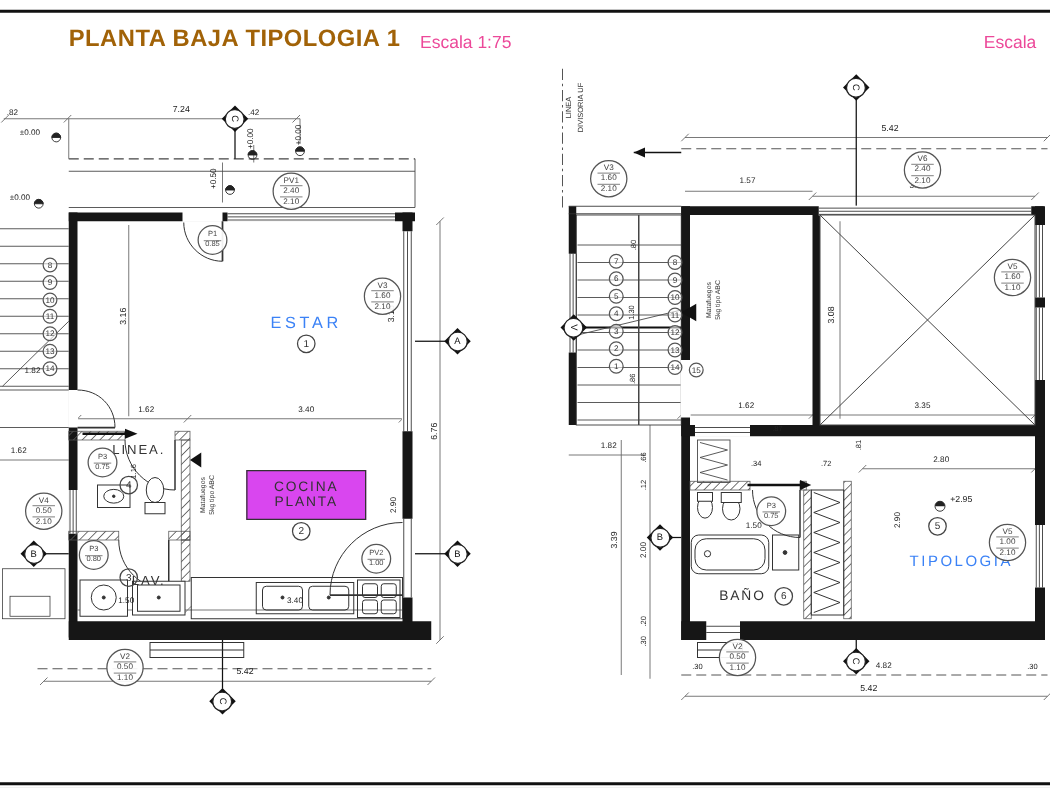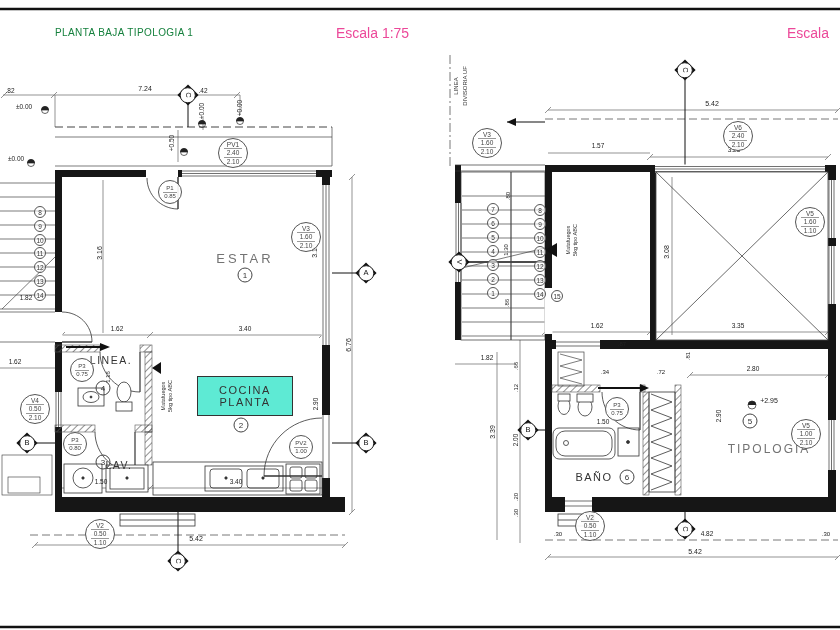--- a/index.html
+++ b/index.html
@@ -3,42 +3,42 @@
 <meta charset="utf-8">
 <style>
   html,body{margin:0;padding:0;background:#e8e8e8}
   #stage{position:relative;width:840px;height:630px;background:#ffffff;overflow:hidden;
          font-family:"Liberation Sans",sans-serif;color:#1c1c1c}
   #stage svg{position:absolute;left:0;top:0}
   .t{position:absolute;transform:translate(-50%,-50%);font-size:7px;line-height:1;white-space:nowrap;color:#222}
   .t.v{transform:translate(-50%,-50%) rotate(-90deg)}
   .f6{font-size:6px}.f65{font-size:6.5px}.f7{font-size:7px}
   .tl{position:absolute;transform:translate(0,-50%);white-space:nowrap}
-  .title{font-weight:normal;font-size:10px;letter-spacing:.4px;color:#15803d}
+  .title{font-weight:bold;font-size:19px;letter-spacing:.4px;color:#a16207}
   .scale{font-size:14px;color:#ec4899}
-  .room{position:absolute;transform:translate(-50%,-50%);font-size:13px;letter-spacing:3px;color:#737373;white-space:nowrap}
+  .room{position:absolute;transform:translate(-50%,-50%);font-size:13px;letter-spacing:3px;color:#3b82f6;white-space:nowrap}
   .room2{position:absolute;transform:translate(-50%,-50%);font-size:10.5px;letter-spacing:1.5px;color:#333;white-space:nowrap}
   .nc{position:absolute;transform:translate(-50%,-50%);width:13px;height:13px;border:1px solid #444;border-radius:50%;
       display:flex;align-items:center;justify-content:center;font-size:8px;color:#333;background:transparent}
   .sc{position:absolute;transform:translate(-50%,-50%);width:10px;height:10px;border:1px solid #555;border-radius:50%;
       display:flex;align-items:center;justify-content:center;font-size:6.5px;color:#333;background:rgba(255,255,255,.6)}
   .tag{position:absolute;transform:translate(-50%,-50%);width:28px;height:28px;border:1px solid #555;border-radius:50%;
        background:rgba(255,255,255,.92);display:flex;flex-direction:column;align-items:center;justify-content:center;
        font-size:6.5px;line-height:1.15;color:#444}
   .tag span{display:block;width:66%;text-align:center}
   .tag span + span{border-top:1px solid #999}
   .tag.sm{width:22px;height:22px;font-size:6px}
   .marker{position:absolute;transform:translate(-50%,-50%);width:20px;height:20px}
   .marker i{position:absolute;left:50%;top:50%;width:15px;height:15px;background:#111;transform:translate(-50%,-50%) rotate(45deg)}
   .marker b{position:absolute;left:50%;top:50%;transform:translate(-50%,-50%);width:13.5px;height:13.5px;background:#fff;
             border:1px solid #222;border-radius:50%;display:flex;align-items:center;justify-content:center;
             font-size:7.5px;font-weight:normal;color:#111}
   .marker.rot b{transform:translate(-50%,-50%) rotate(90deg)}
   .cbox{position:absolute;border:1px solid #333;display:flex;flex-direction:column;align-items:center;justify-content:center;
-        font-size:11px;letter-spacing:1.5px;color:#333;background:#5eead4}
+        font-size:11px;letter-spacing:1.5px;color:#333;background:#d946ef}
   .note{position:absolute;transform:translate(-50%,-50%) rotate(-90deg);font-size:5.5px;line-height:1.25;
         text-align:center;color:#333;white-space:nowrap}
   .divlab{position:absolute;transform:translate(-50%,-50%) rotate(-90deg);font-size:6px;line-height:1.5;
         text-align:center;color:#333;white-space:nowrap}
 </style>
 </head>
 <body>
 
 <div id="stage">
 

